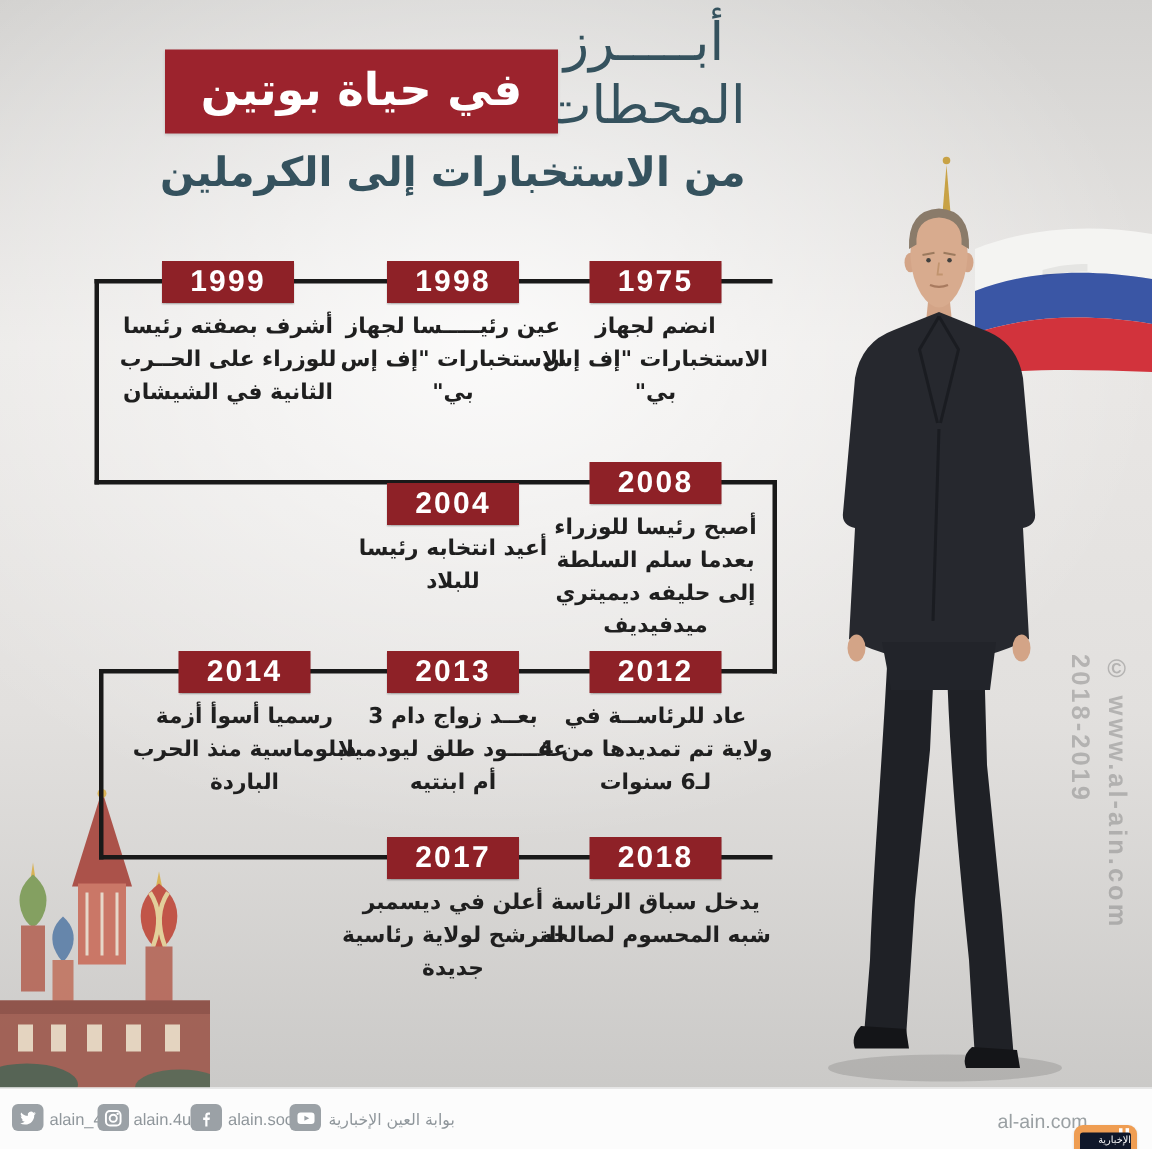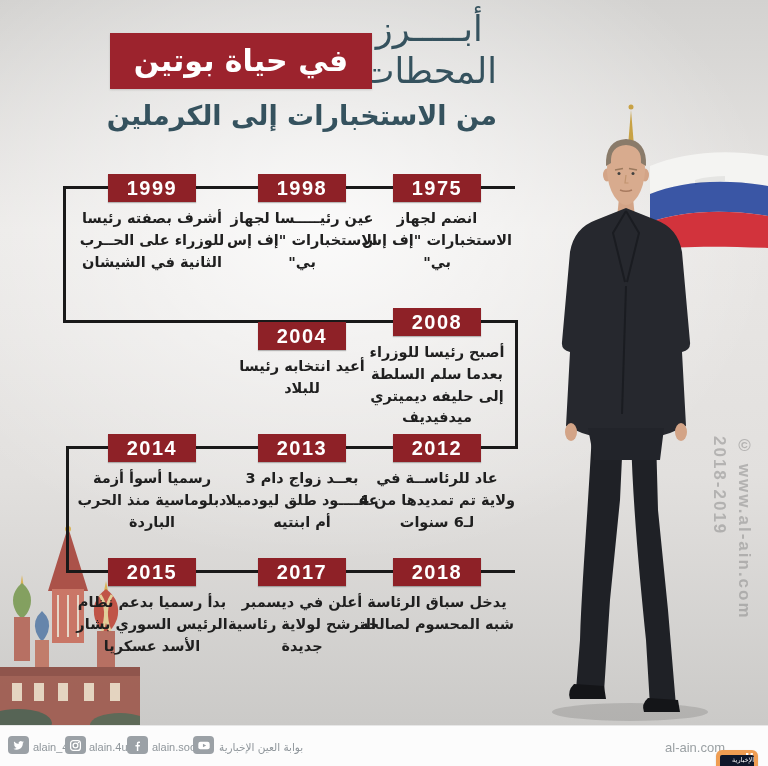--- a/index.html
+++ b/index.html
@@ -163,37 +163,33 @@
 
   <div class="cell" style="left:217px;top:322px;">
     <div class="yr">2004</div>
     <div class="desc">أعيد انتخابه رئيسا للبلاد</div>
   </div>
   <div class="cell" style="left:352px;top:308px;">
     <div class="yr">2008</div>
     <div class="desc">أصبح رئيسا للوزراء بعدما سلم السلطة إلى حليفه ديميتري ميدفيديف</div>
   </div>
 
-  <div class="cell" style="left:67px;top:434px;">
+  <div class="cell" style="left:67px;top:434px;padding-left:11px;">
     <div class="yr">2014</div>
     <div class="desc">رسميا أسوأ أزمة دبلوماسية منذ الحرب الباردة</div>
   </div>
   <div class="cell" style="left:217px;top:434px;">
     <div class="yr">2013</div>
     <div class="desc">بعــد زواج دام 3 عقــــود طلق ليودميلا أم ابنتيه</div>
   </div>
   <div class="cell" style="left:352px;top:434px;">
     <div class="yr">2012</div>
     <div class="desc">عاد للرئاســة في ولاية تم تمديدها من 4 لـ6 سنوات</div>
   </div>
 
-  <div class="cell" style="left:67px;top:558px;">
-    <div class="yr">2015</div>
-    <div class="desc">بدأ رسميا بدعم نظام الرئيس السوري بشار الأسد عسكريا</div>
-  </div>
   <div class="cell" style="left:217px;top:558px;">
     <div class="yr">2017</div>
     <div class="desc">أعلن في ديسمبر الترشح لولاية رئاسية جديدة</div>
   </div>
   <div class="cell" style="left:352px;top:558px;">
     <div class="yr">2018</div>
     <div class="desc">يدخل سباق الرئاسة شبه المحسوم لصالحه</div>
   </div>
 
   <div class="footer"></div>

